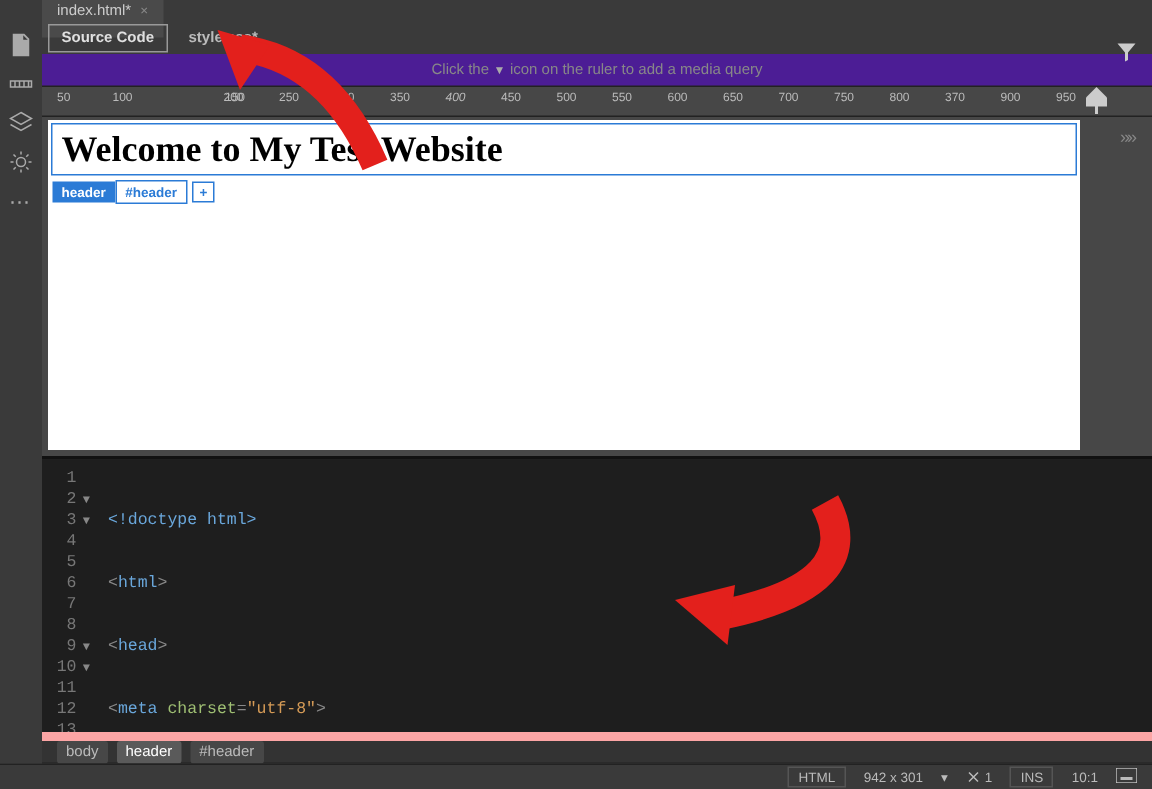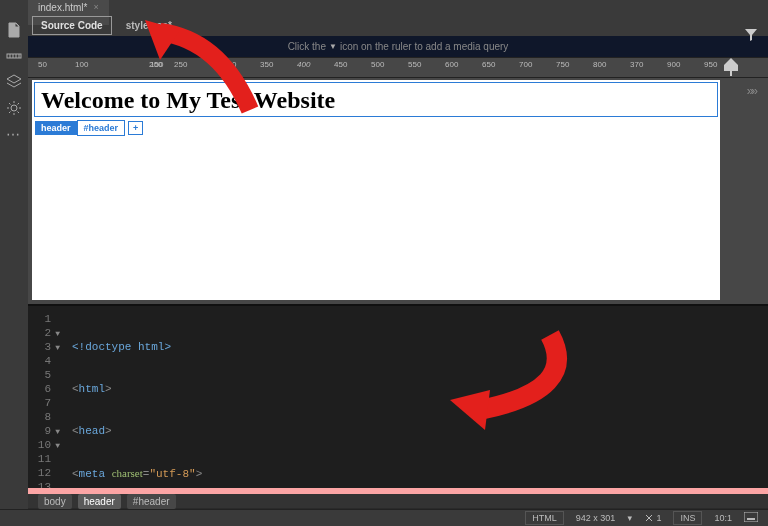--- a/index.html
+++ b/index.html
@@ -19,21 +19,21 @@
     width: 28px; background: #3a3a3a; display: flex; flex-direction: column; align-items: center;
     position: absolute; left: 0; top: 14px; bottom: 17px; z-index: 5;
     padding-top: 8px; gap: 10px;
   }
   .left-icons .icon { width: 16px; height: 16px; color: #aaa; cursor: pointer; }
   .subtabs { display: flex; align-items: center; padding-left: 32px; gap: 6px; height: 22px; }
   .subtab { padding: 3px 8px; font-size: 10px; color: #bbb; cursor: pointer; font-weight: bold; }
   .subtab.active { border: 1px solid #999; color: #e0e0e0; }
   .hint-bar {
     height: 22px; display: flex; align-items: center; justify-content: center;
-    font-size: 10px; color: #888; background: #0f172a;
+    font-size: 10px; color: #888; background: #4c1d95;
     margin-left: 28px;
     border-bottom: 1px solid #222;
   }
   .hint-bar .tri { font-size: 8px; margin: 0 3px; color: #aaa; }
   .filter-icon { position: absolute; right: 10px; top: 28px; color: #ccc; cursor: pointer; }
   .ruler {
     height: 20px; background: #474747; margin-left: 28px; position: relative;
     border-bottom: 1px solid #222; overflow: hidden;
     font-size: 8px; color: #bbb;
   }
@@ -61,21 +61,21 @@
     font-family: "Consolas","Courier New",monospace; font-size: 11px; line-height: 14px;
     overflow: hidden;
   }
   .gutter { position: absolute; left: 0; top: 6px; width: 38px; text-align: right; color: #777; }
   .gutter .ln { padding-right: 6px; height: 14px; }
   .gutter .fold { display: inline-block; width: 7px; color: #888; font-size: 8px; margin-left: 2px; }
   .code { position: absolute; left: 44px; top: 6px; right: 6px; white-space: pre; }
   .code .line { height: 14px; }
   .c-punct { color: #888; }
   .c-tag { color: #6aa7db; }
-  .c-attr { color: #9fbf73; font-family: Liberation Serif, serif; }
+  .c-attr { color: #9fbf73; }
   .c-str { color: #d49a56; }
   .c-doc { color: #6aa7db; }
   .breadcrumb {
     margin-left: 28px; height: 20px; background: #333; border-top: 6px solid #fca5a5;
     display: flex; align-items: center; gap: 6px; padding-left: 10px;
     font-size: 10px; color: #bbb;
   }
   .breadcrumb .crumb { padding: 2px 6px; background: #474747; border-radius: 2px; cursor: pointer; }
   .statusbar {
     position: absolute; left: 0; right: 0; bottom: 0; height: 17px;
@@ -134,21 +134,21 @@
   <span class="marker">
     <svg width="14" height="18" viewBox="0 0 14 18">
         <path fill="#ccc" d="M7 0L0 7v6h14V7z"></path>
         <rect x="6" y="7" width="2" height="11" fill="#ccc"></rect>
       </svg>
   </span>
 <span class="tick" style="left: 10px;">50</span>
     <span class="tick" style="left: 47px;">100</span>
     <span class="tick" style="left: 84px; margin-left: 38px;">150</span>
     <span class="tick" style="left: 121px;">200</span>
-    <span class="tick" style="left: 146px; text-align: center;">250</span>
+    <span class="tick" style="left: 158px; text-align: center;">250</span>
     <span class="tick" style="left: 195px;">300</span>
     <span class="tick" style="left: 232px;">350</span>
     <span class="tick" style="left: 269px; font-style: italic;">400</span>
     <span class="tick" style="left: 306px;">450</span>
     <span class="tick" style="left: 343px;">500</span>
     <span class="tick" style="left: 380px;">550</span>
     <span class="tick" style="left: 417px;">600</span>
     <span class="tick" style="left: 454px;">650</span>
     <span class="tick" style="left: 491px;">700</span>
     <span class="tick" style="left: 528px;">750</span>

